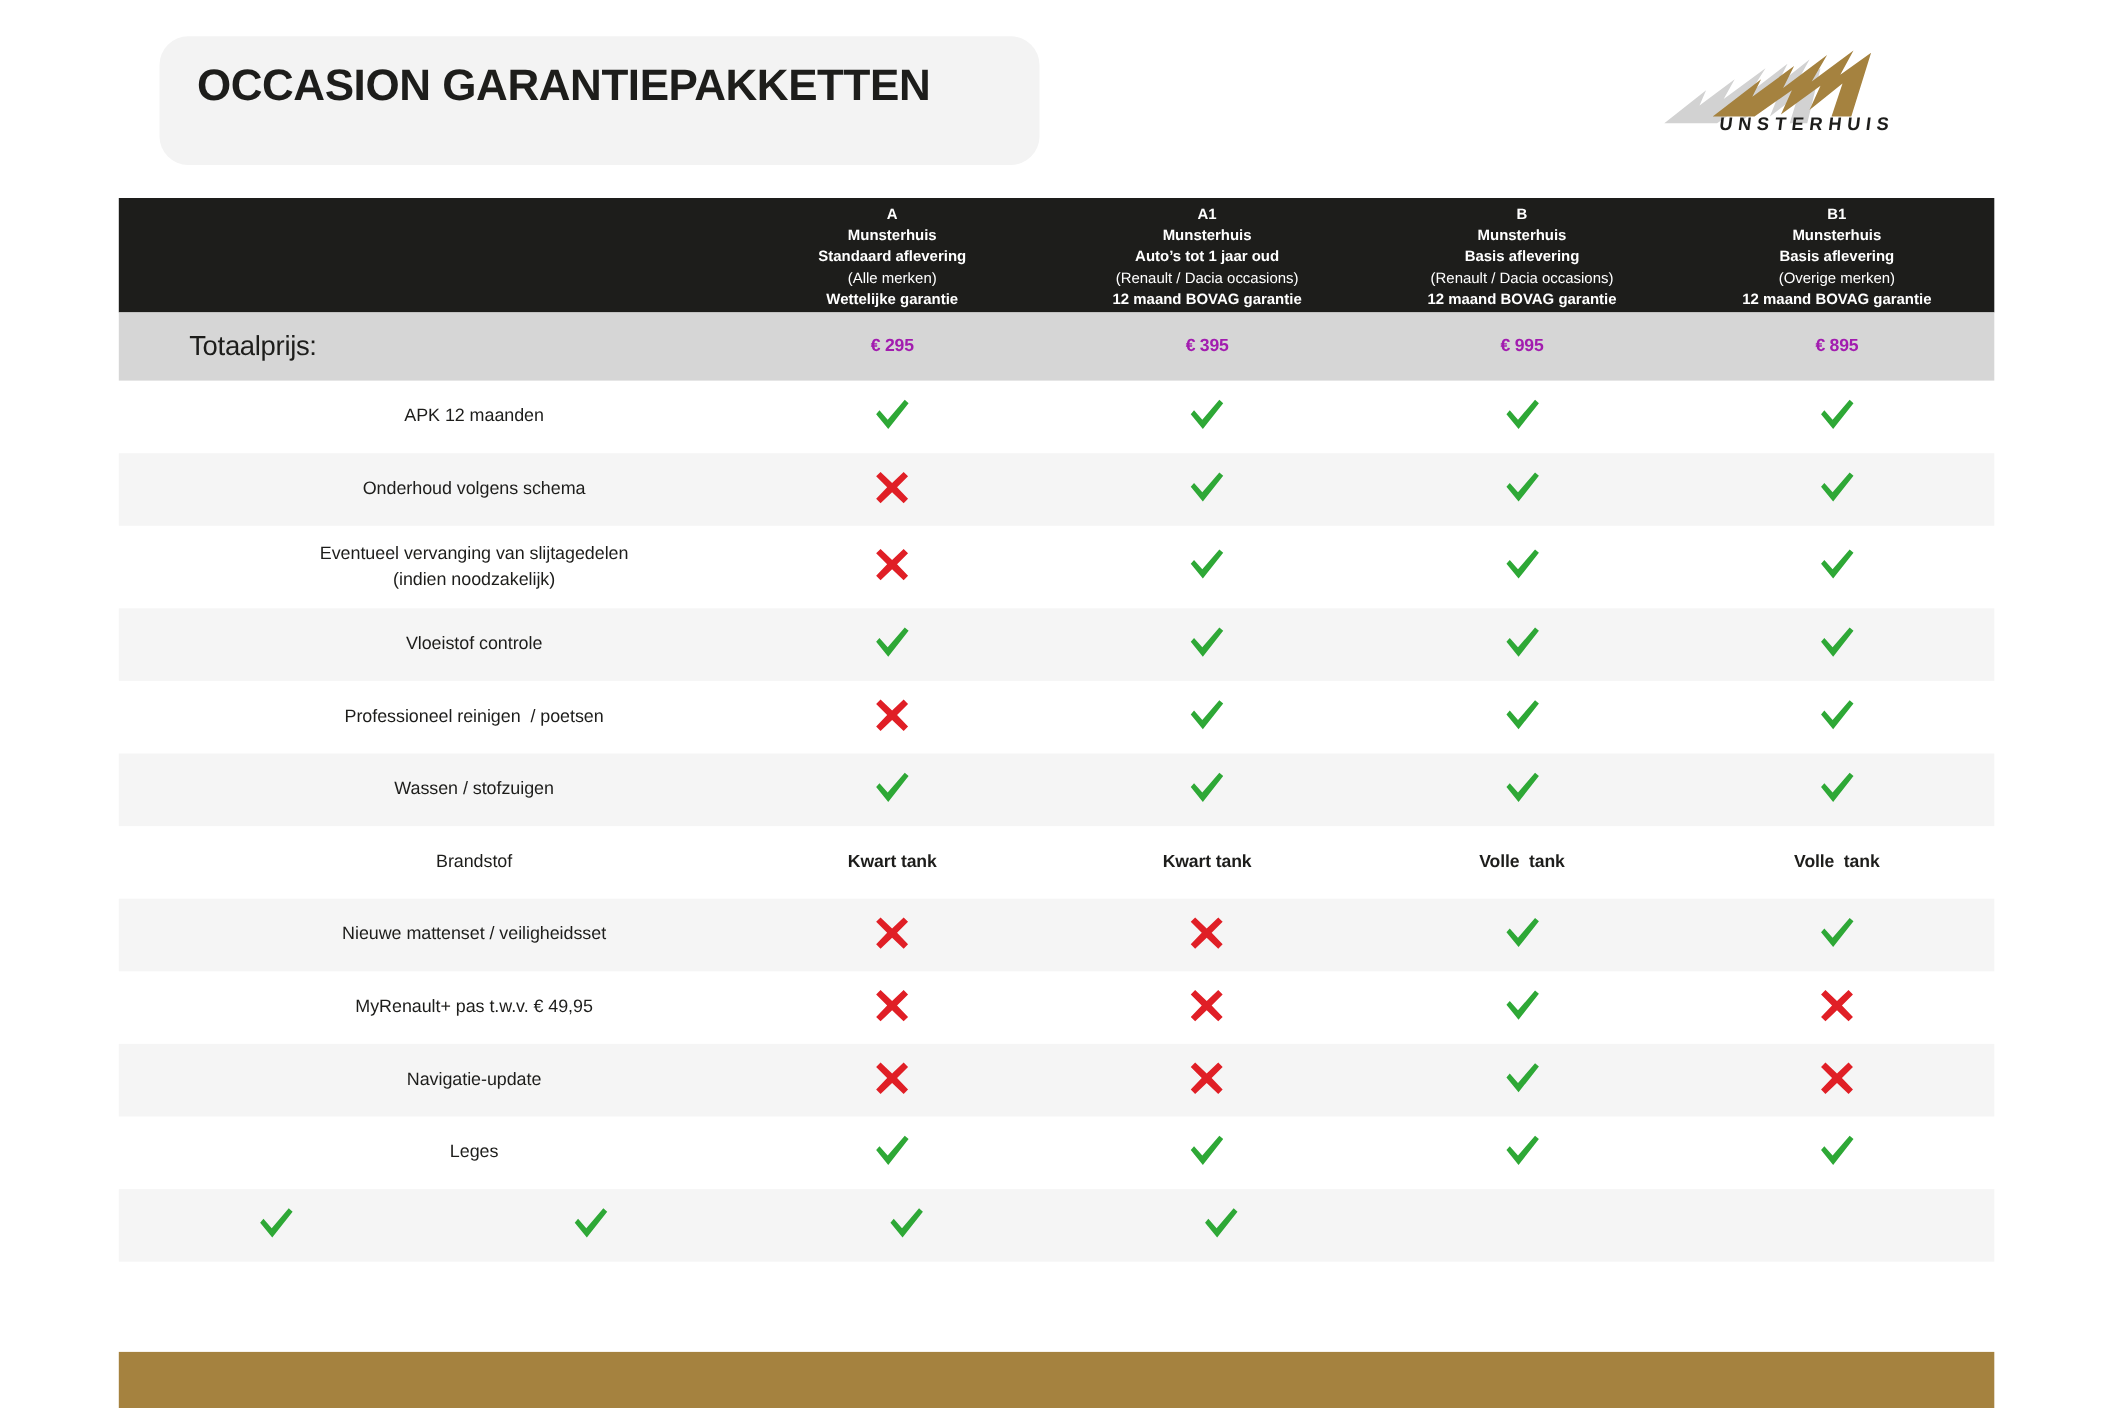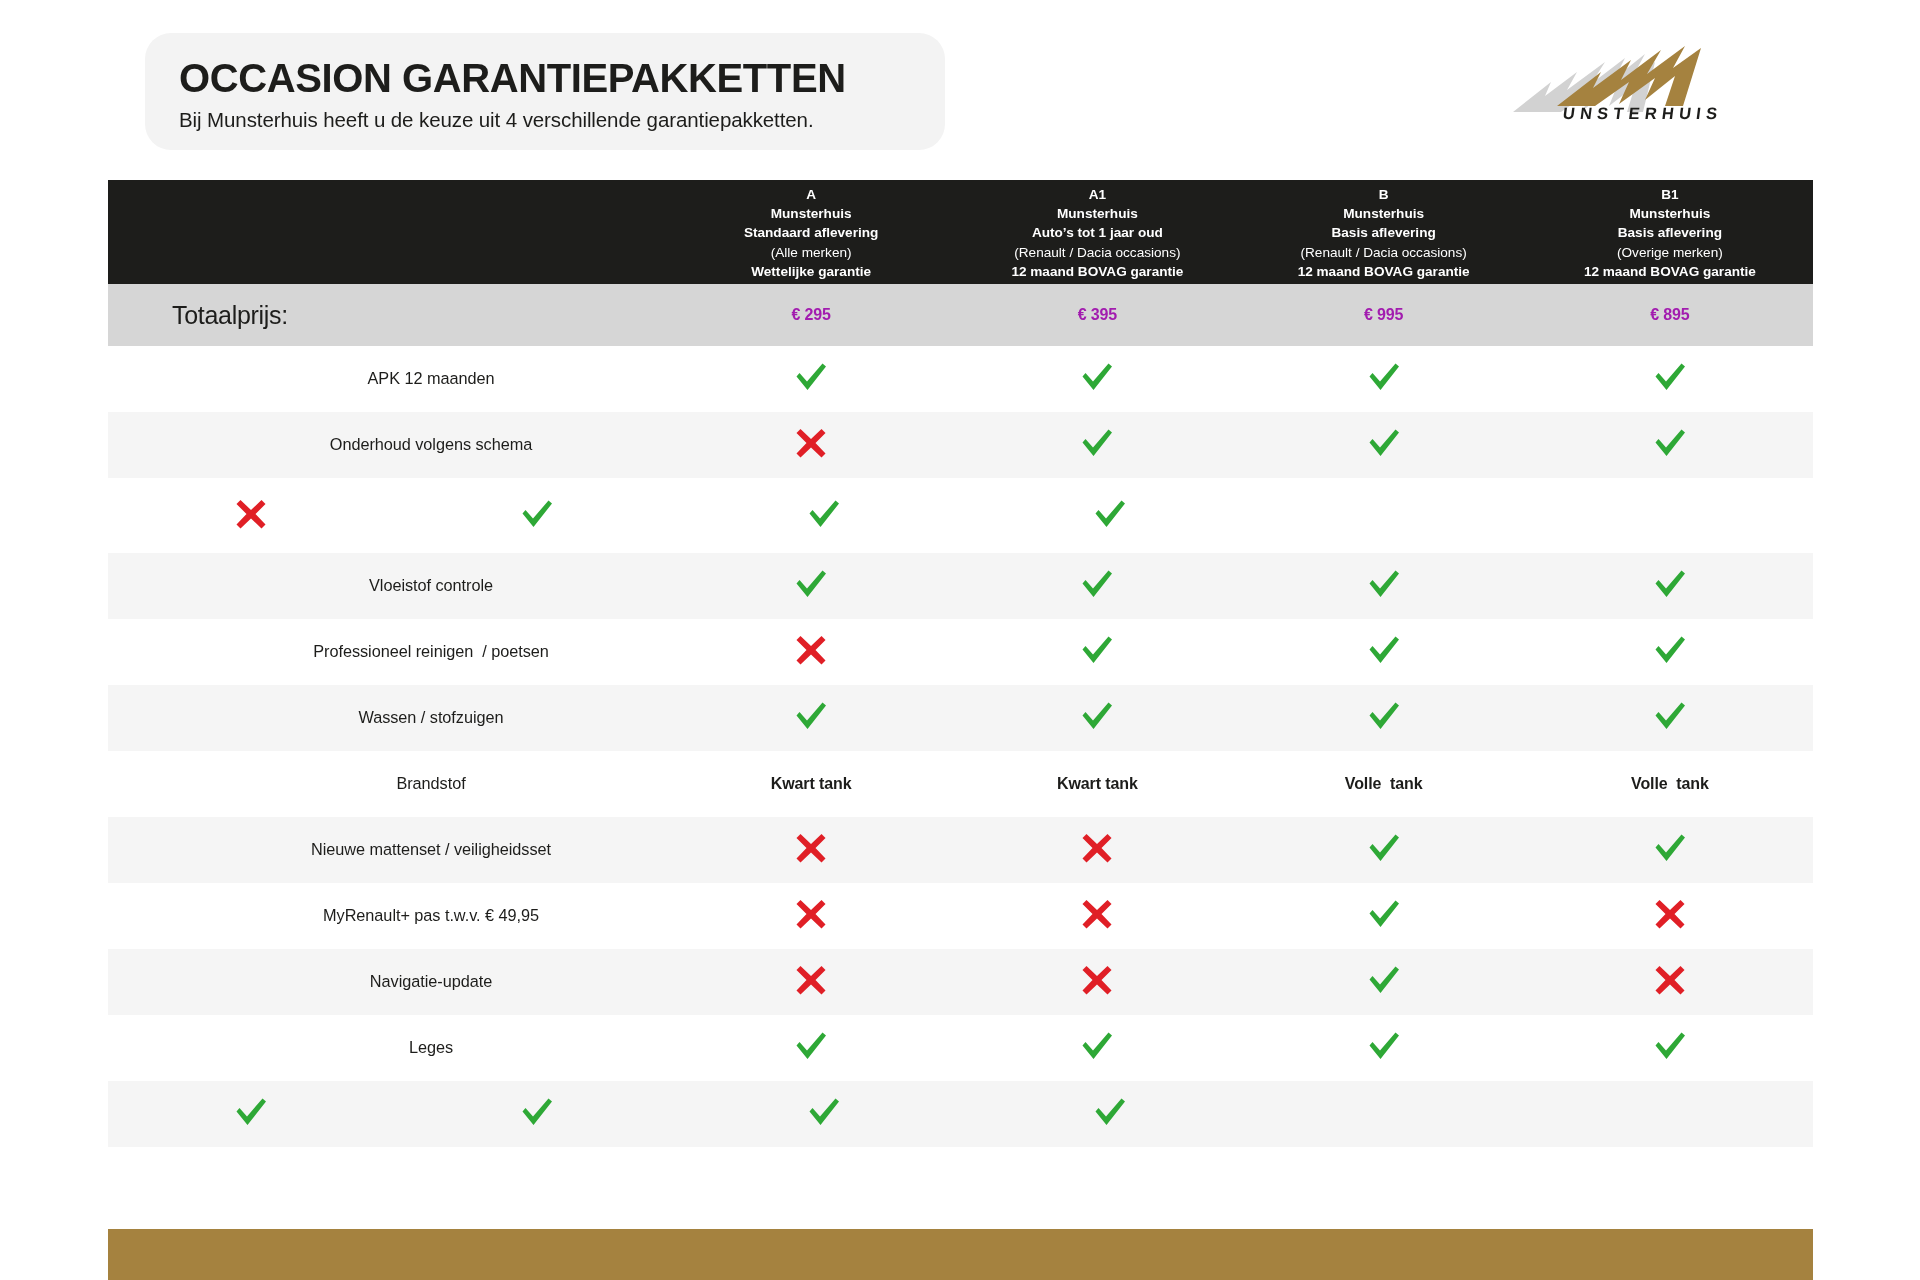--- a/index.html
+++ b/index.html
@@ -146,21 +146,20 @@
     background: #a5823f;
   }
 </style>
 </head>
 <body>
 
 <div id="page">
 
   <div class="header-card">
     <div class="header-title">OCCASION GARANTIEPAKKETTEN</div>
-    <div class="header-sub">Bij Munsterhuis heeft u de keuze uit 4 verschillende garantiepakketten.</div>
   </div>
 
   <div class="logo">
     <svg viewBox="0 0 215 100" xmlns="http://www.w3.org/2000/svg">
       <path d="M8 84 L46 54 L40 68 L72 44 L62 62 L100 34 L86 56 L120 30 L110 50 L140 26 L128 48 L150 34 L138 84 L122 84 L130 58 L104 78 L112 58 L78 82 L88 62 L56 84 Z" fill="#d2d2d2"></path>
       <path d="M52 78 L96 44 L88 60 L126 32 L116 52 L156 22 L142 46 L180 18 L168 40 L196 20 L178 78 L160 78 L170 48 L140 72 L150 50 L114 76 L124 54 L90 78 Z" fill="#a5823f"></path>
     </svg>
     <div class="logo-word">UNSTERHUIS</div>
   </div>
 
@@ -235,20 +234,21 @@
                 <path d="M2.5 14.5 L5.5 11 L13 19.5 L28.5 1.5 L32 4.5 L13.5 28 Z" fill="#2ea836"></path>
               </svg></span></div>
           <div class="c-col"><span class="mark"><svg width="34" height="30" viewBox="0 0 34 30">
                 <path d="M2.5 14.5 L5.5 11 L13 19.5 L28.5 1.5 L32 4.5 L13.5 28 Z" fill="#2ea836"></path>
               </svg></span></div>
           <div class="c-col"><span class="mark"><svg width="34" height="30" viewBox="0 0 34 30">
                 <path d="M2.5 14.5 L5.5 11 L13 19.5 L28.5 1.5 L32 4.5 L13.5 28 Z" fill="#2ea836"></path>
               </svg></span></div>
         </div>
         <div class="trow feat tall">
+          <div class="c-label feat-label">Eventueel&nbsp;vervanging&nbsp;van&nbsp;slijtagedelen<br>(indien&nbsp;noodzakelijk)</div>
           <div class="c-col"><span class="mark"><svg width="30" height="30" viewBox="0 0 30 30">
                 <path d="M4.5 1 L15 11 L25.5 1 L29.5 5 L19.5 15 L29.5 25.5 L25.5 29.5 L15 19.5 L4.5 29.5 L0.5 25.5 L10.5 15 L0.5 5 Z" fill="#e01f26"></path>
               </svg></span></div>
           <div class="c-col"><span class="mark"><svg width="34" height="30" viewBox="0 0 34 30">
                 <path d="M2.5 14.5 L5.5 11 L13 19.5 L28.5 1.5 L32 4.5 L13.5 28 Z" fill="#2ea836"></path>
               </svg></span></div>
           <div class="c-col"><span class="mark"><svg width="34" height="30" viewBox="0 0 34 30">
                 <path d="M2.5 14.5 L5.5 11 L13 19.5 L28.5 1.5 L32 4.5 L13.5 28 Z" fill="#2ea836"></path>
               </svg></span></div>
           <div class="c-col"><span class="mark"><svg width="34" height="30" viewBox="0 0 34 30">

